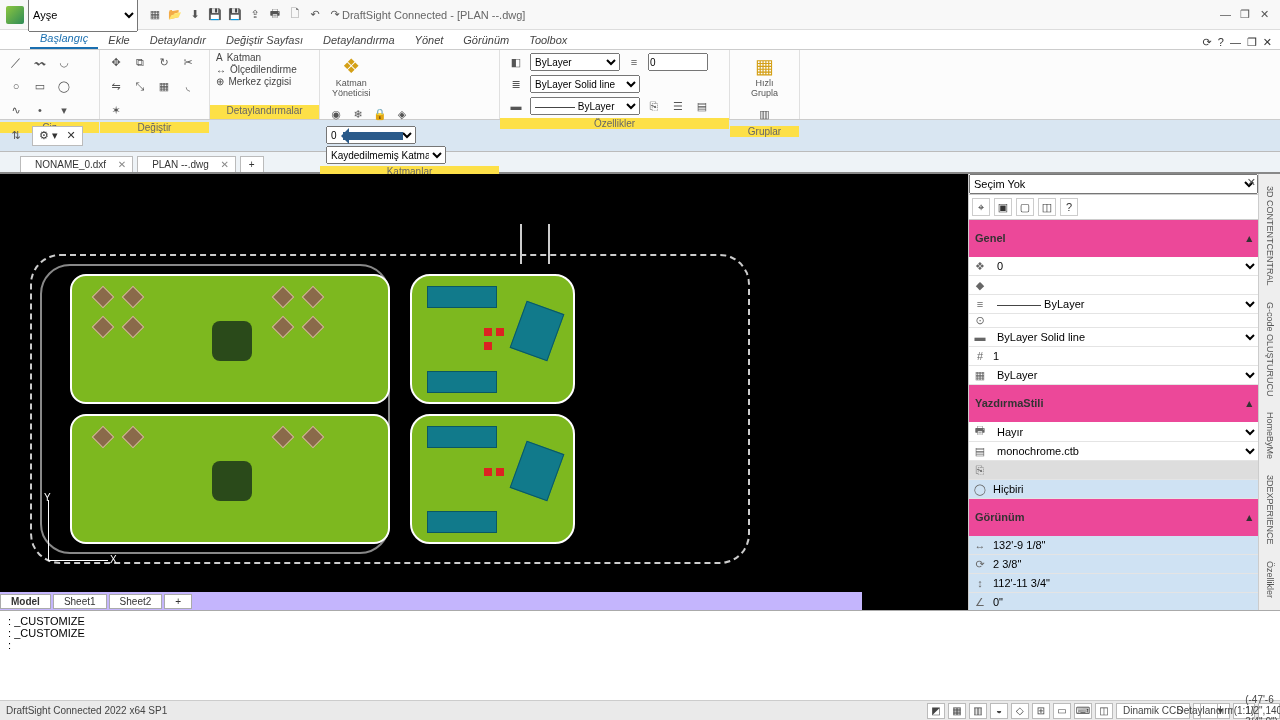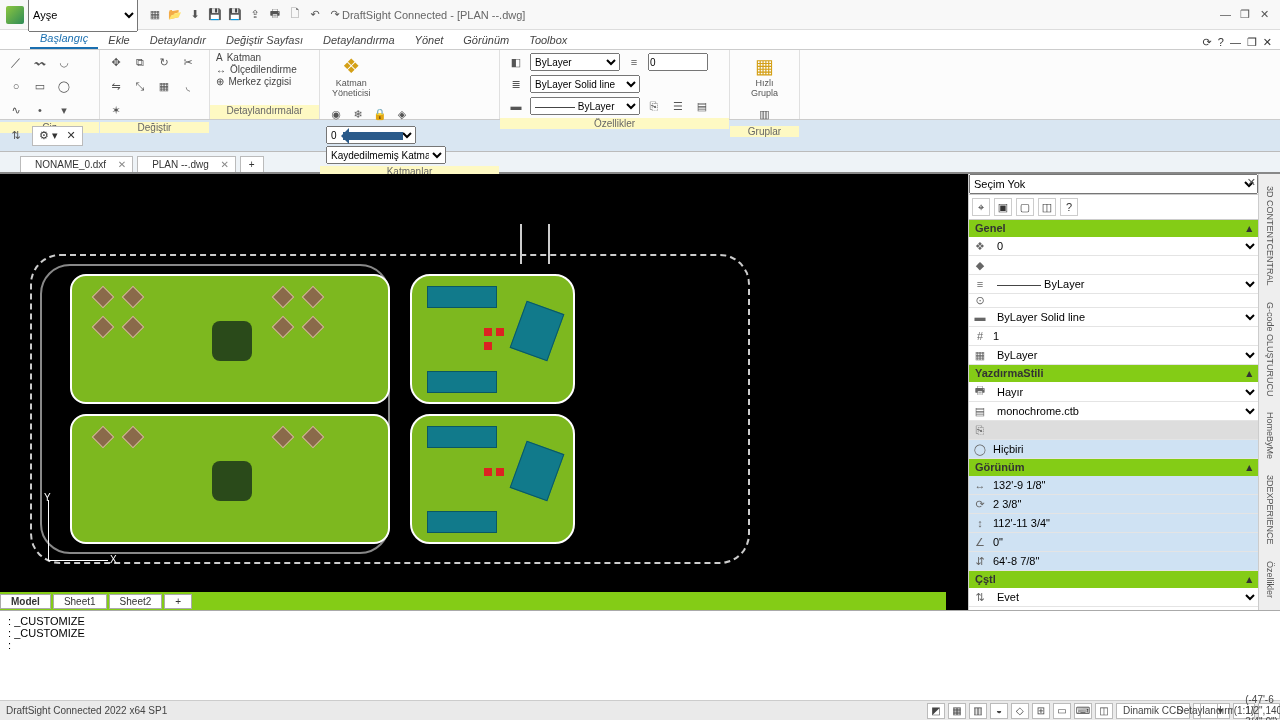--- a/index.html
+++ b/index.html
@@ -19,21 +19,21 @@
 
 .ribbon-tabs { height: 20px; background: #fff; display: flex; align-items: flex-end; padding-left: 30px; border-bottom: 1px solid #ccc; }
 .ribbon-tabs .tab { padding: 3px 10px; font-size: 11px; color: #444; cursor: pointer; font-style: italic; }
 .ribbon-tabs .tab.active { color: #1a6fb0; border-bottom: 2px solid #1a6fb0; }
 .ribbon-tabs .rctrl { margin-left: auto; display:flex; gap:6px; padding-right:8px; }
 
 
 .ribbon { height: 70px; background: #fcfcfc; display: flex; border-bottom: 1px solid #ccc; }
 .panel { border-right: 1px solid #e0e0e0; display: flex; flex-direction: column; }
 .panel .tools { flex: 1; display: flex; align-items: center; padding: 2px 6px; gap: 4px; flex-wrap: wrap; }
-.panel .label { height: 14px; text-align: center; font-size: 10px; color: #666; background: #fef9c3; }
+.panel .label { height: 14px; text-align: center; font-size: 10px; color: #666; background: #fde047; }
 .toolbtn { width: 20px; height: 20px; display: inline-flex; align-items: center; justify-content: center; color: #555; cursor: pointer; border-radius:2px; }
 .vbtn { display:flex; flex-direction:column; align-items:center; font-size:9px; color:#555; cursor:pointer; padding:2px 6px;}
 .vbtn .ic { font-size:20px; color:#d4a017; }
 .minisel { height:18px; font-size:10px; }
 .txtrow { display:flex; align-items:center; gap:4px; font-size:10px; color:#444; }
 
 
 .subbar { height: 32px; background: #d9e6f2; border-bottom: 1px solid #bbb; display:flex; align-items:center; }
 .subbar .ctl { background:#fff; border:1px solid #bbb; height:20px; display:flex; align-items:center; padding:0 6px; margin-left:6px; font-size:11px;}
 .subbar .arrow { margin-left:260px; width:60px; height:8px; background:#2a5a8a; position:relative; }
@@ -60,33 +60,33 @@
 .bldg2 { position:absolute; background:#117a8b; border:1px solid #0a5864; }
 .redm { position:absolute; background:#d22; width:8px; height:8px; }
 .grn { position:absolute; background:#2a4a1a; border-radius:8px; }
 
 
 .props { width: 290px; background:#f2f2f2; border-left:1px solid #ccc; display:flex; flex-direction:column; font-size:11px; position:relative;}
 .props .seltop { display:flex; border-bottom:1px solid #ccc; }
 .props select.sel { flex:1; height:20px; font-size:11px; }
 .props .toolrow { display:flex; gap:4px; padding:3px; background:#fff; border-bottom:1px solid #ccc;}
 .props .toolrow span { width:18px; height:18px; border:1px solid #ccc; display:inline-flex; align-items:center; justify-content:center; cursor:pointer; }
-.props .section { background:#84cc16; padding:2px 6px; font-weight:bold; display:flex; justify-content:space-between; cursor:pointer;}
+.props .section { background:#ec4899; padding:12px 6px; font-weight:bold; display:flex; justify-content:space-between; cursor:pointer;}
 .props .prow { display:flex; align-items:center; border-bottom:1px solid #e4e4e4; background:#fff; }
 .props .prow.blue { background:#cfe2f3; }
 .props .prow .ic { width:22px; text-align:center; color:#666; }
 .props .prow input, .props .prow select { flex:1; border:none; background:transparent; height:18px; font-size:11px; padding-left:2px;}
 .props .closep { position:absolute; right:2px; top:2px; cursor:pointer; color:#555;}
 
 
 .siderail { width:22px; background:#eee; border-left:1px solid #ccc; display:flex; flex-direction:column; align-items:center; gap:4px; padding-top:6px;}
 .siderail .vt { writing-mode: vertical-rl; font-size:9px; color:#555; padding:6px 0; cursor:pointer;}
 
 
-.sheettabs { position:absolute; bottom:110px; height:18px; left:0; width:946px; background:#84cc16; display:flex; align-items:center; font-size:10px;}
+.sheettabs { position:absolute; bottom:110px; height:18px; left:0; width:862px; background:#c4b5fd; display:flex; align-items:center; font-size:10px;}
 .sheettabs span { padding:1px 10px; background:#fff; border:1px solid #aaa; margin-right:2px; cursor:pointer;}
 .sheettabs span.active { background:#fff; font-weight:bold; }
 
 
 .cmdwin { position:absolute; bottom:20px; left:0; right:0; height:90px; background:#fff; border-top:1px solid #aaa; display:flex; flex-direction:column;}
 .cmdwin .hd { background:#e7e7e7; padding:1px 6px; font-size:10px; display:flex; justify-content:space-between;}
 .cmdwin .body { flex:1; background:#fff; font-family:Consolas,monospace; font-size:11px; padding:4px 8px; color:#000; overflow:auto;}
 .cmdwin .body div::before { content:': '; }
 
 

